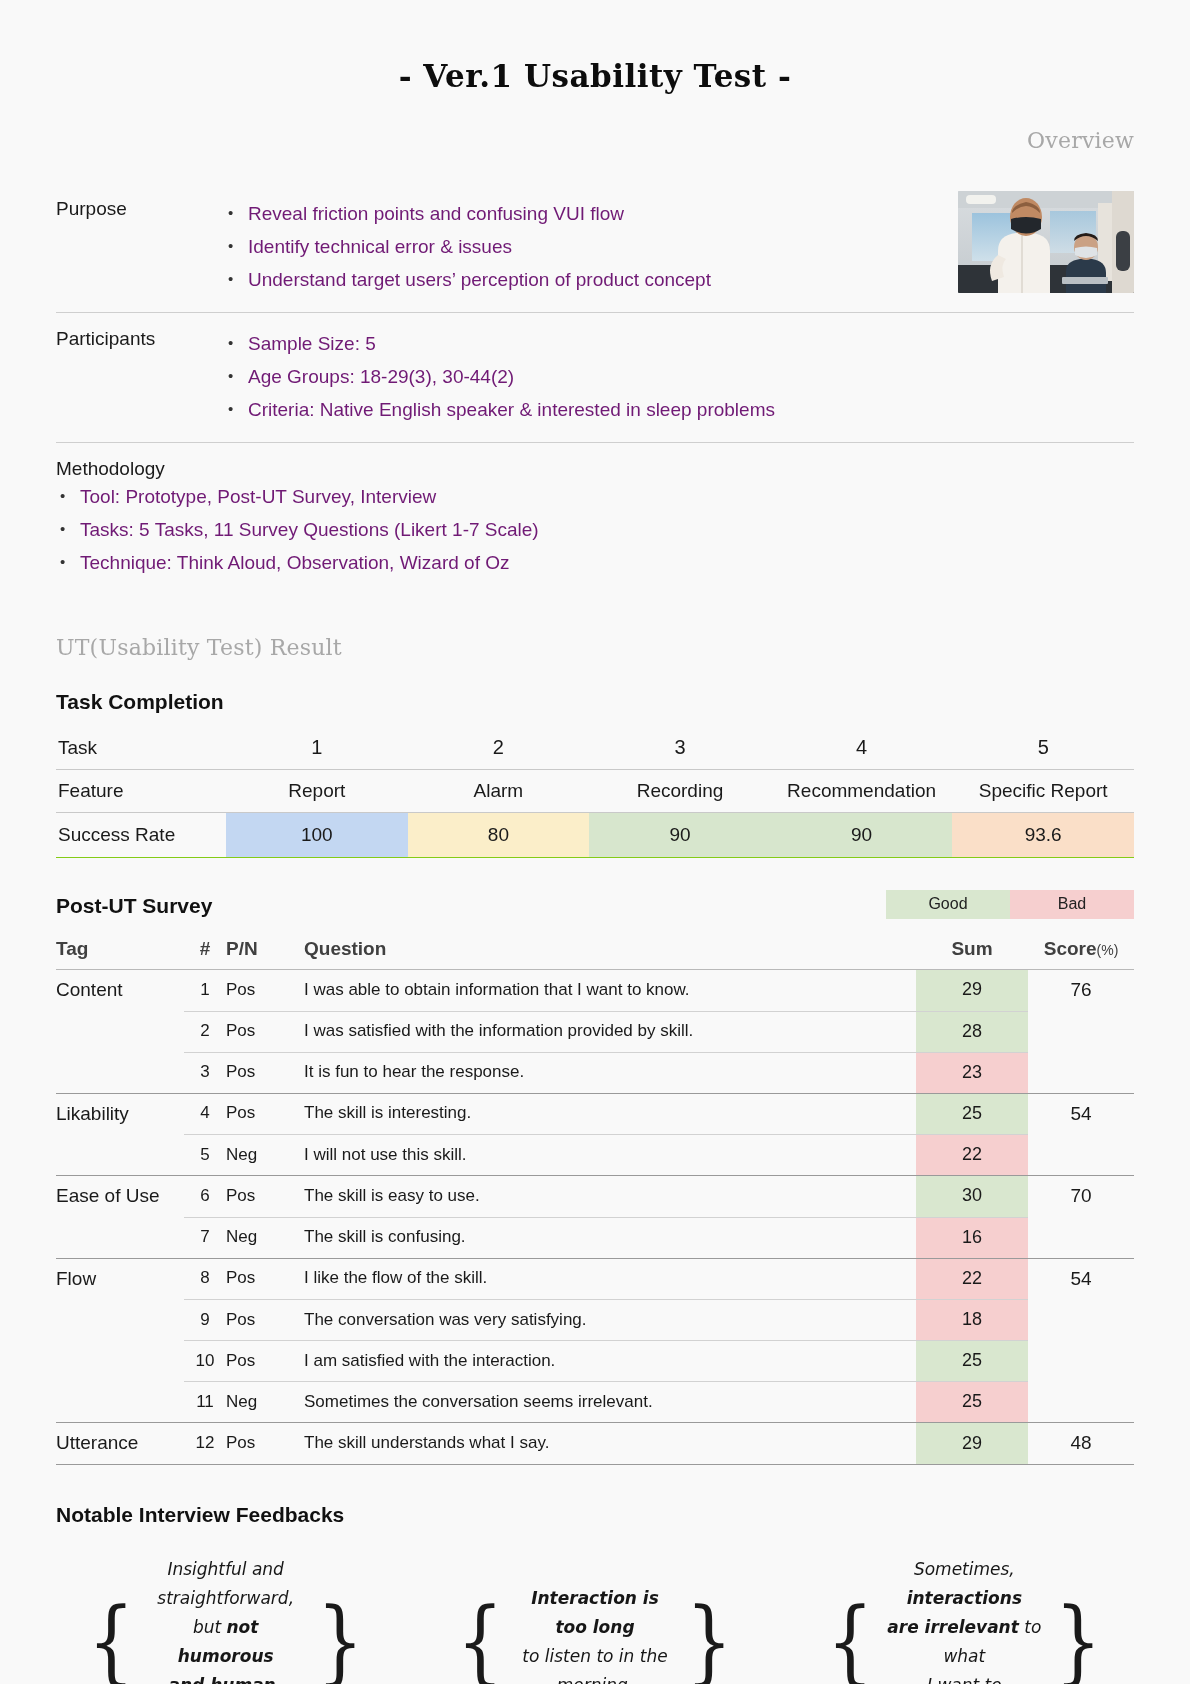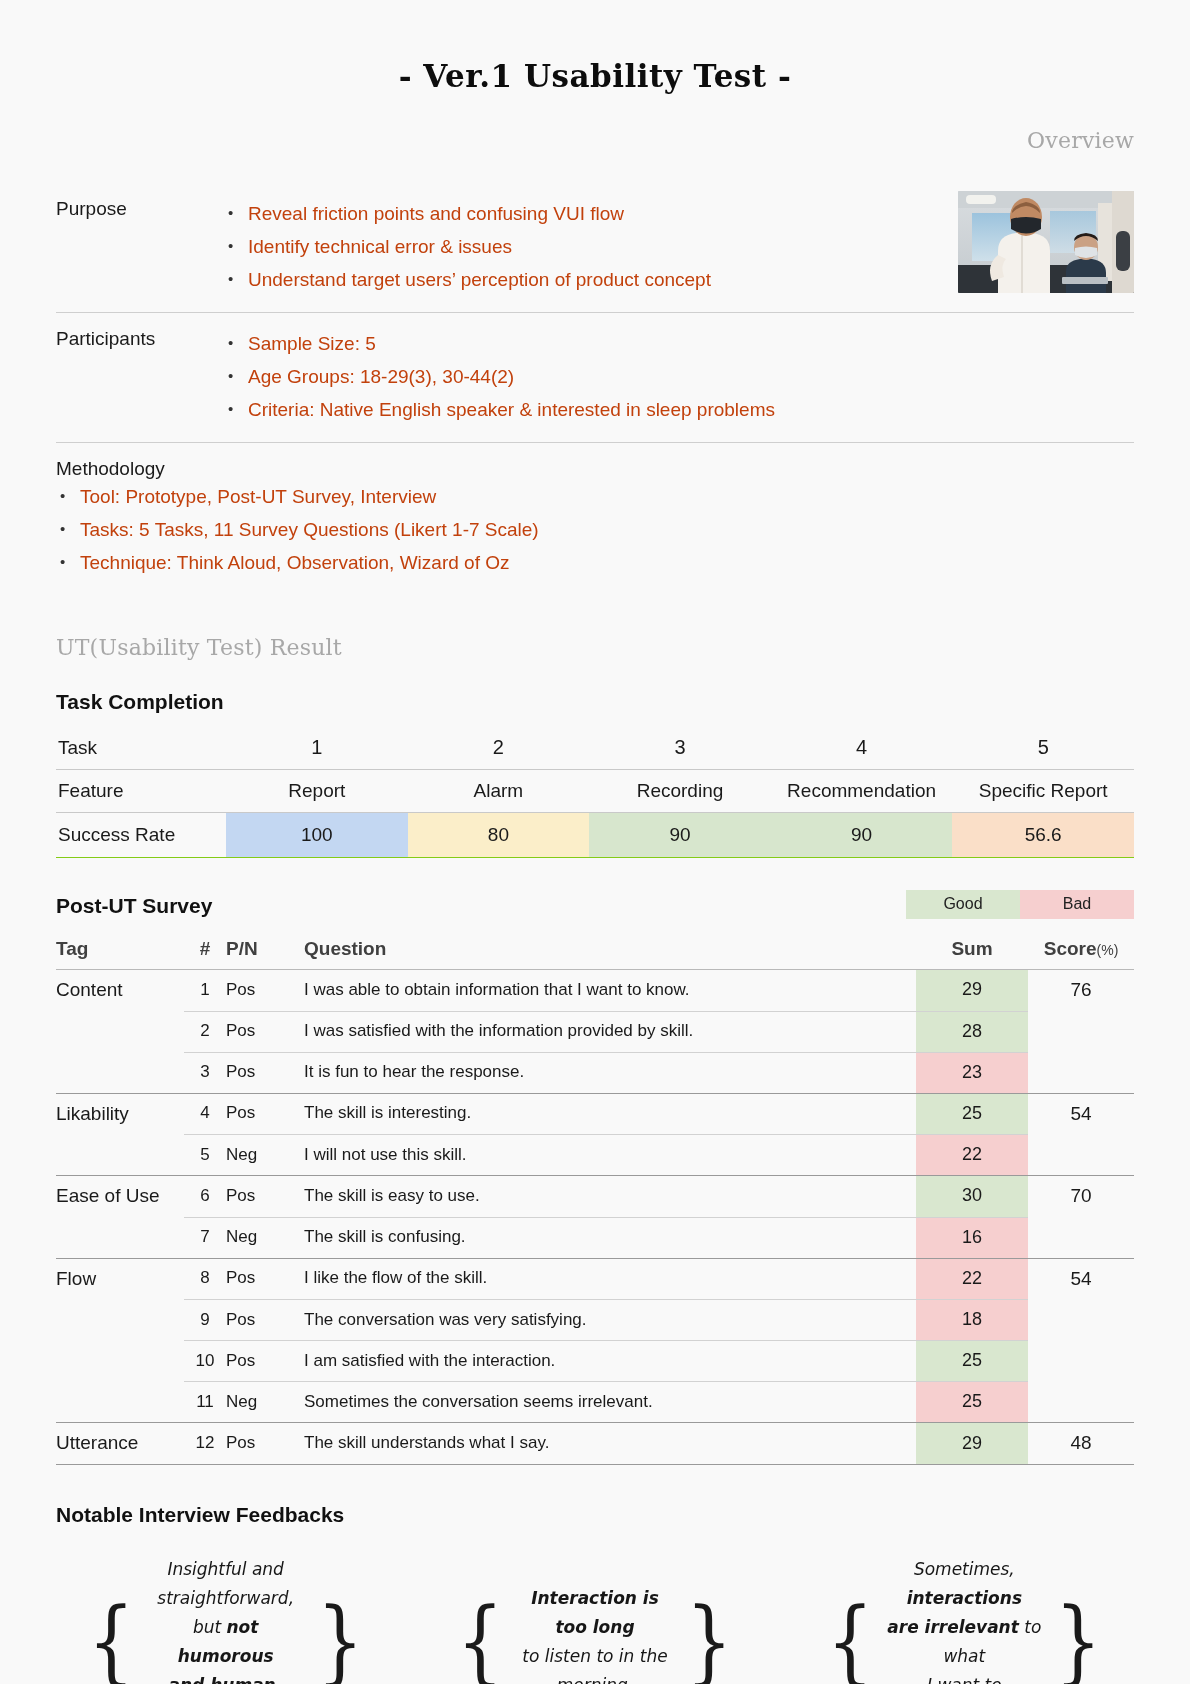--- a/index.html
+++ b/index.html
@@ -57,21 +57,21 @@
     width: 168px;
     flex: none;
     font-size: 19px;
     color: #1a1a1a;
     padding-top: 1px;
   }
   .ov-list { flex: 1; }
   .ov-item {
     font-size: 19px;
     line-height: 33px;
-    color: #c2410c;
+    color: #701a75;
     position: relative;
     padding-left: 24px;
   }
   .ov-item::before {
     content: "•";
     position: absolute;
     left: 4px;
     top: -1px;
     font-size: 15px;
     color: #333;
@@ -120,21 +120,21 @@
 
   
   .survey-wrap { margin-top: 36px; position: relative; }
   .legend {
     position: absolute;
     right: 0;
     top: -4px;
     display: flex;
   }
   .legend div {
-    width: 114px;
+    width: 124px;
     text-align: center;
     font-size: 16px;
     padding: 5px 0 6px;
     color: #222;
   }
   .lg-good { background: #d9e7cf; }
   .lg-bad  { background: #f6cfcf; }
 
   table.survey {
     width: 100%;
@@ -316,21 +316,21 @@
         <td>Recording</td>
         <td>Recommendation</td>
         <td>Specific Report</td>
       </tr>
       <tr class="sr">
         <td class="rowlabel">Success Rate</td>
         <td class="c-blue">100</td>
         <td class="c-yellow">80</td>
         <td class="c-green">90</td>
         <td class="c-green">90</td>
-        <td class="c-orange">56.6</td>
+        <td class="c-orange">93.6</td>
       </tr>
     </tbody>
   </table>
 
   <div class="survey-wrap">
     <div class="sub-head">Post-UT Survey</div>
 
     <div class="legend">
       <div class="lg-good">Good</div>
       <div class="lg-bad">Bad</div>

